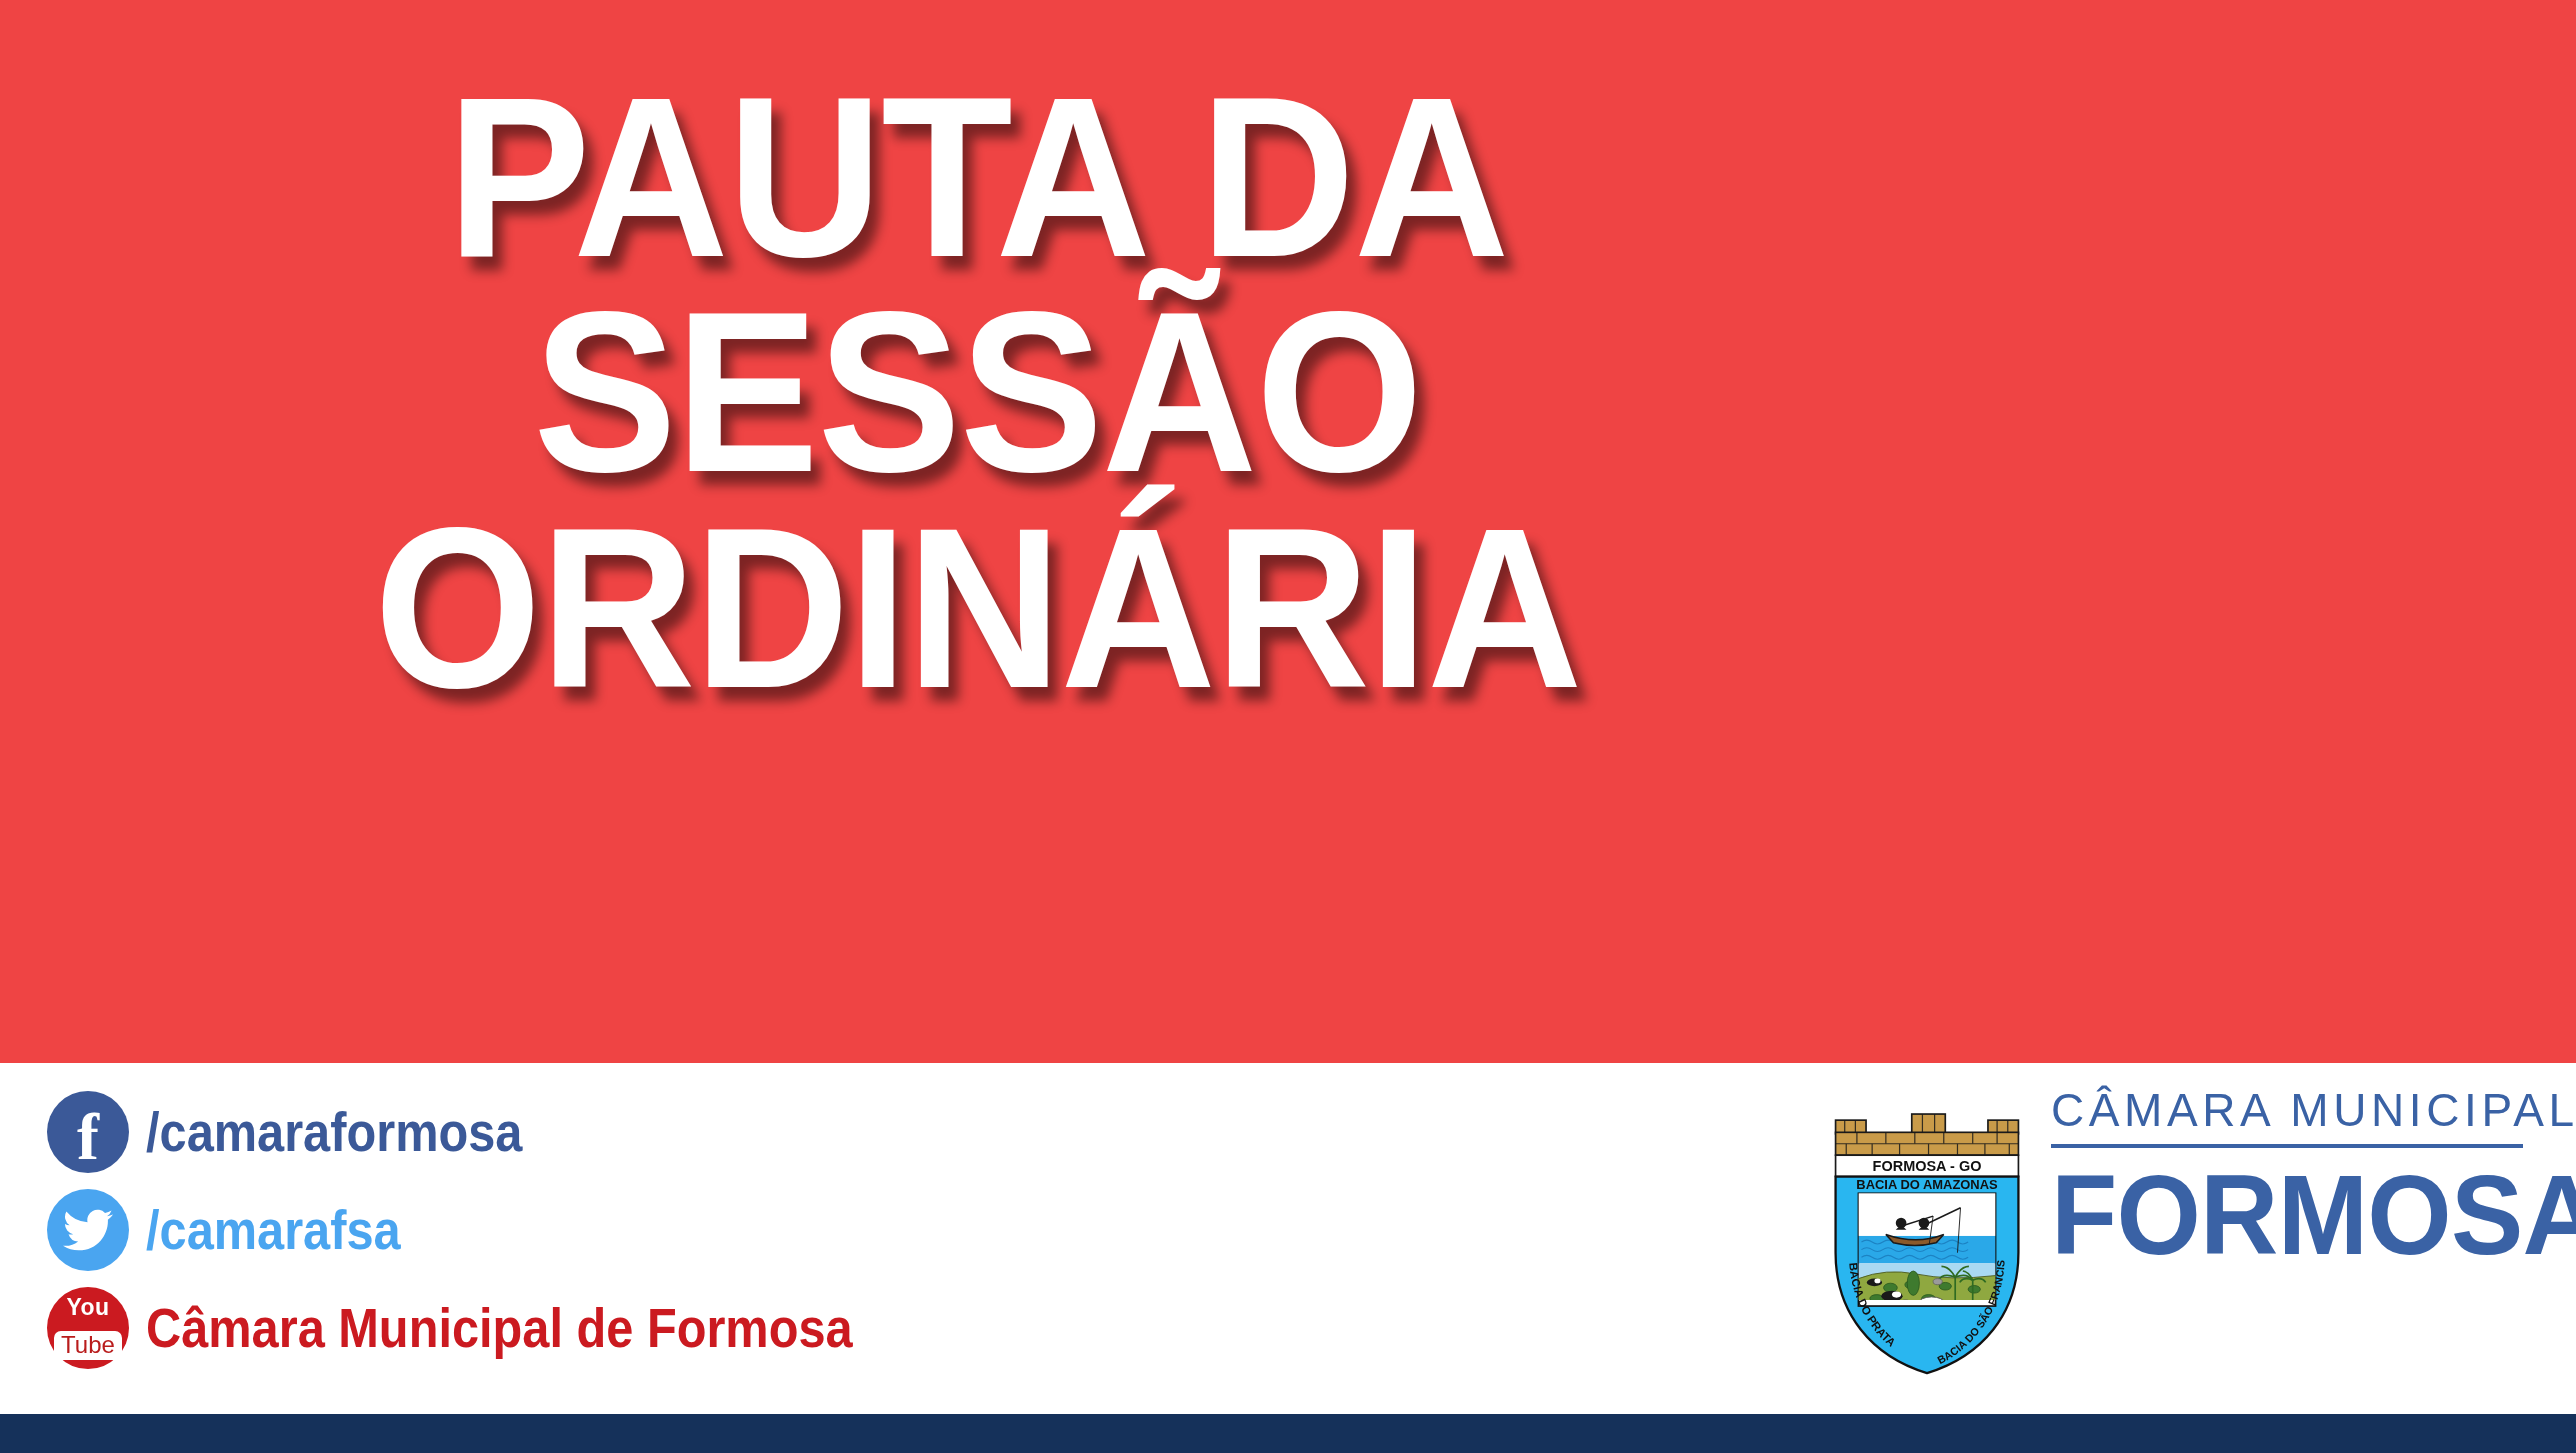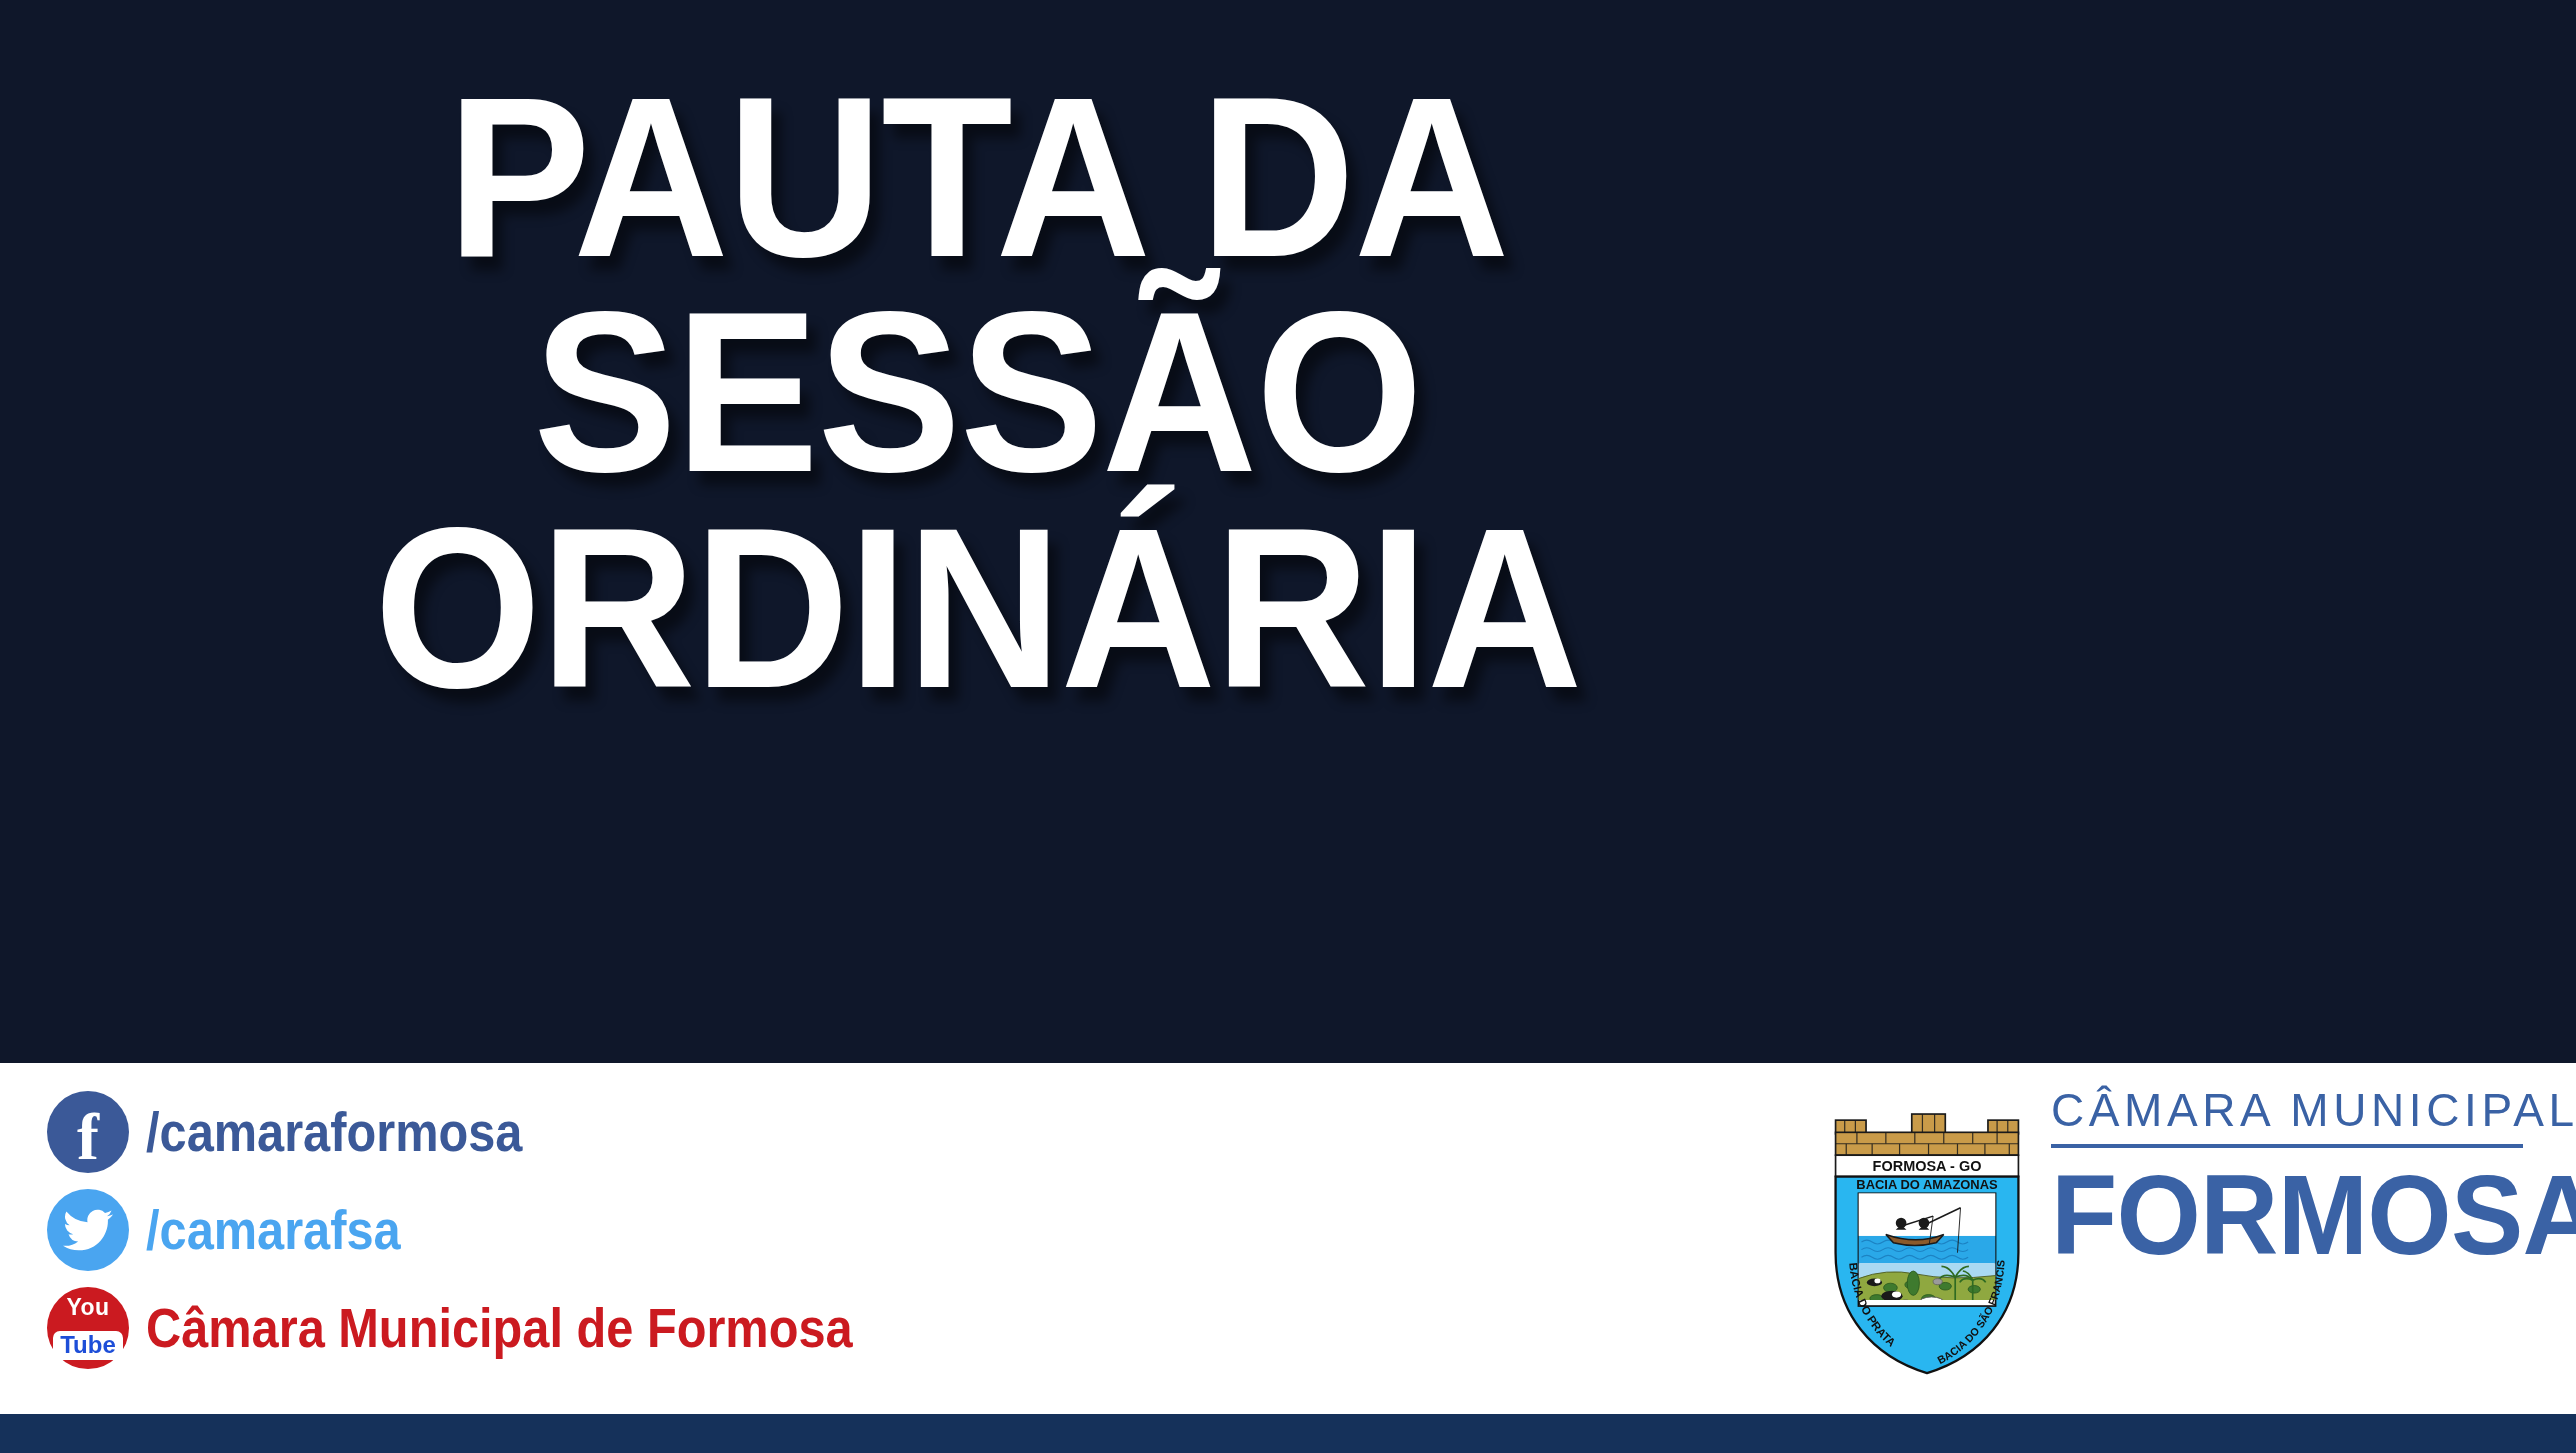--- a/index.html
+++ b/index.html
@@ -20,21 +20,21 @@
     background: #15315a;
   }
 
   
   .hero {
     position: absolute;
     left: 0;
     top: 0;
     width: 2576px;
     height: 1063px;
-    background: #0f172a;
+    background: #ef4444;
   }
 
   .hero-title {
     position: absolute;
     left: 0;
     top: 70px;
     width: 1955px;
     text-align: center;
     color: #ffffff;
     font-family: "Liberation Sans", sans-serif;
@@ -118,22 +118,22 @@
   .yt-you {
     color: #ffffff;
     font-weight: bold;
     font-size: 23px;
     letter-spacing: 0.4px;
     font-family: "Liberation Sans", sans-serif;
     margin-bottom: 12px;
   }
   .yt-tube {
     background: #ffffff;
-    color: #1d4ed8;
-    font-weight: bold;
+    color: #b91c1c;
+    font-weight: normal;
     font-size: 24px;
     padding: 1.5px 6.9px 3.1px 6.9px;
     border-radius: 6.9px;
     font-family: "Liberation Sans", sans-serif;
   }
 
   .social-label {
     margin-left: 17px;
     font-family: "Liberation Sans", sans-serif;
     font-weight: bold;

